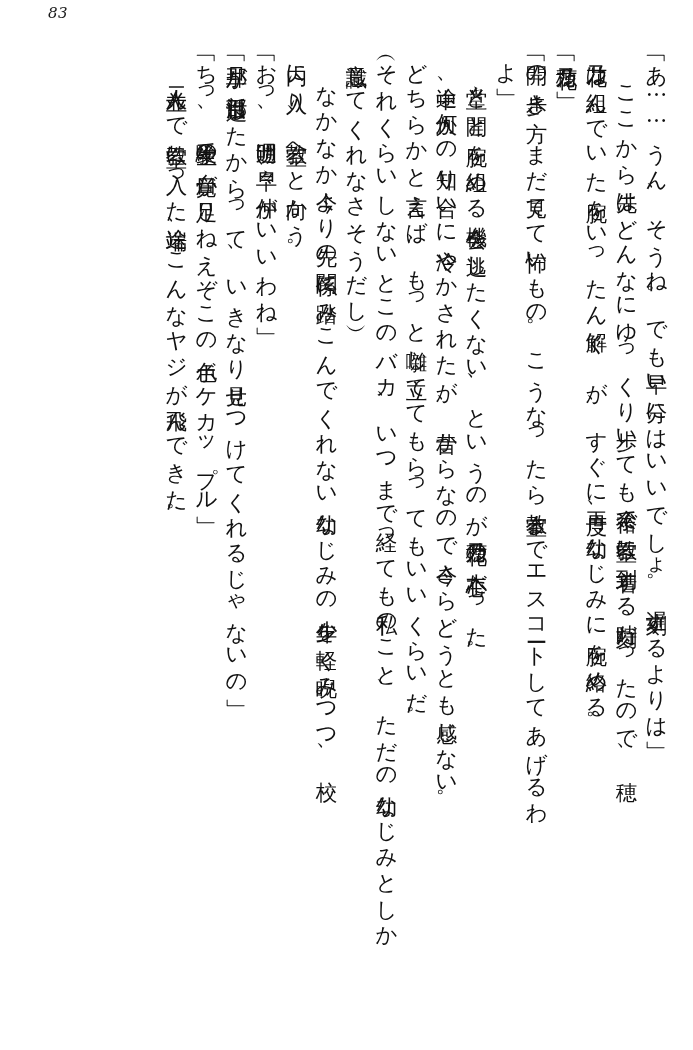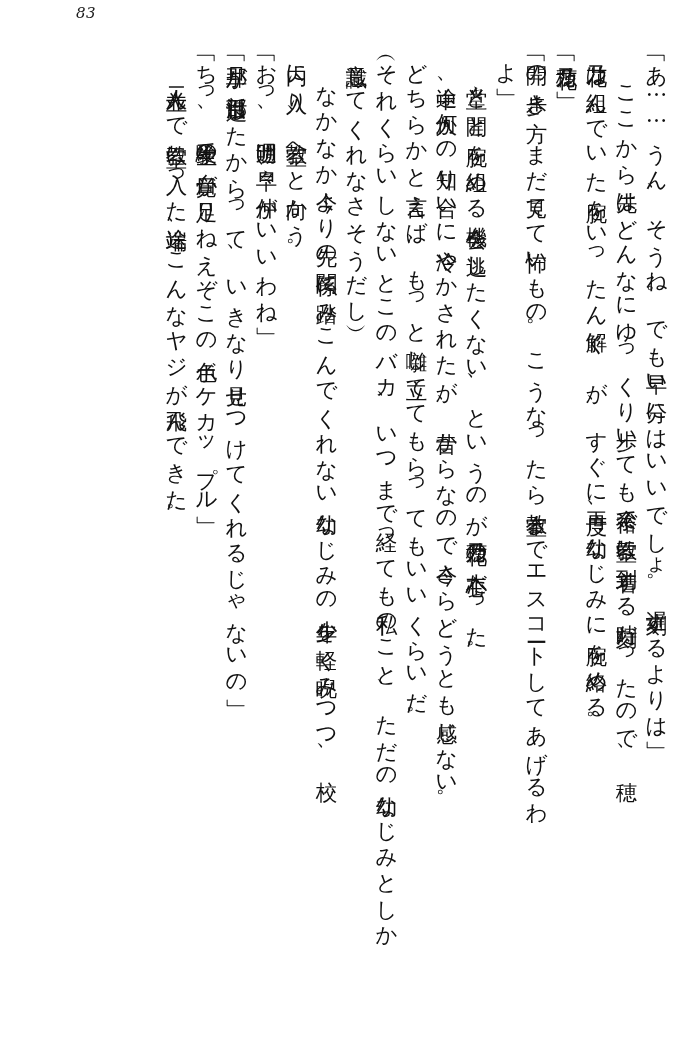--- a/index.html
+++ b/index.html
@@ -19,21 +19,21 @@
   #page {
     position: relative;
     width: 693px;
     height: 1050px;
     background: #ffffff;
   }
 
   
   #page-number {
     position: absolute;
-    left: 76px;
+    left: 48px;
     top: 4px;
     font-family: "DejaVu Serif", "Liberation Serif", serif;
     font-style: italic;
     font-size: 15px;
     color: #1a1a1a;
     letter-spacing: 0.5px;
   }
 
   
   #text-block {

